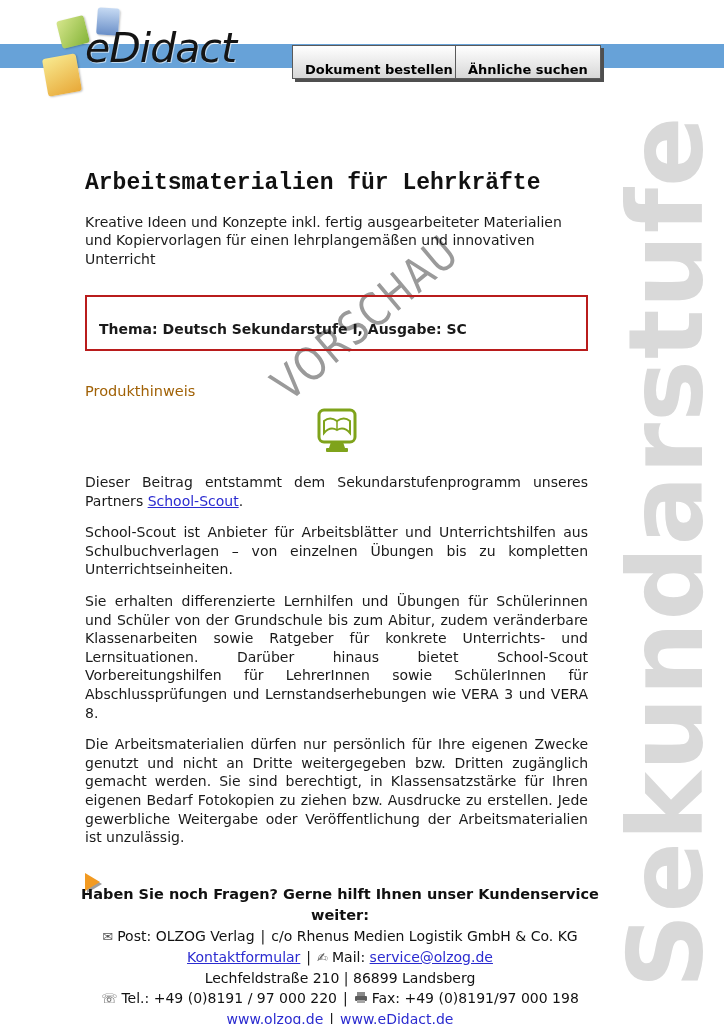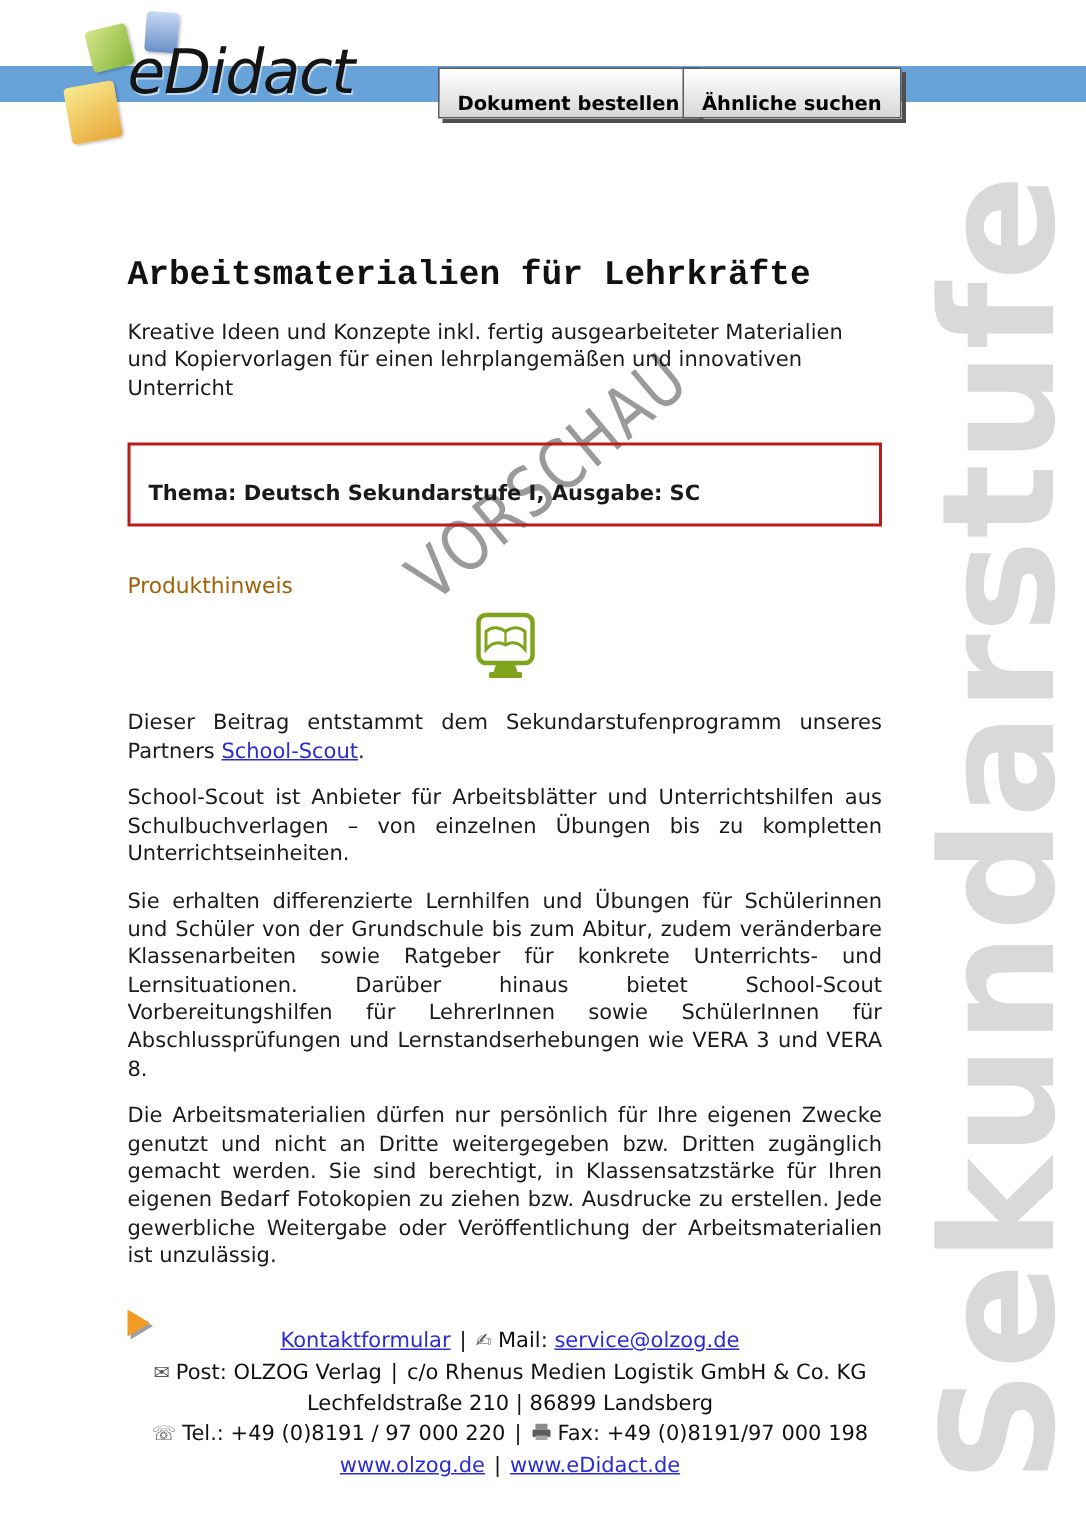--- a/index.html
+++ b/index.html
@@ -107,25 +107,26 @@
   <p class="body">Sie erhalten differenzierte Lernhilfen und Übungen für Schülerinnen und Schüler von der Grundschule bis zum Abitur, zudem veränderbare Klassenarbeiten sowie Ratgeber für konkrete Unterrichts- und Lernsituationen. Darüber hinaus bietet School-Scout Vorbereitungshilfen für LehrerInnen sowie SchülerInnen für Abschlussprüfungen und Lernstandserhebungen wie VERA 3 und VERA 8.</p>
 
   <p class="body">Die Arbeitsmaterialien dürfen nur persönlich für Ihre eigenen Zwecke genutzt und nicht an Dritte weitergegeben bzw. Dritten zugänglich gemacht werden. Sie sind berechtigt, in Klassensatzstärke für Ihren eigenen Bedarf Fotokopien zu ziehen bzw. Ausdrucke zu erstellen. Jede gewerbliche Weitergabe oder Veröffentlichung der Arbeitsmaterialien ist unzulässig.</p>
 
   <div class="note">
     <span class="arrow"></span>
   </div>
 </main>
 
 <footer class="footer">
+  <div class="f-head">Haben Sie noch Fragen? Gerne hilft Ihnen unser Kundenservice weiter:</div>
+  <div>
+    <span class="icon-sm">✉</span><span>Post: OLZOG Verlag</span><span class="sep">|</span><span>c/o Rhenus Medien Logistik GmbH &amp; Co. KG</span>
+  </div>
   <div>
     <a>Kontaktformular</a><span class="sep">|</span><span class="icon-sm">✍</span><span>Mail:</span> <a>service@olzog.de</a>
-  </div>
-  <div>
-    <span class="icon-sm">✉</span><span>Post: OLZOG Verlag</span><span class="sep">|</span><span>c/o Rhenus Medien Logistik GmbH &amp; Co. KG</span>
   </div>
   <div>Lechfeldstraße 210  |  86899 Landsberg</div>
   <div>
     <span class="icon-sm">☏</span><span>Tel.: +49 (0)8191 / 97 000 220</span><span class="sep">|</span><span class="fax-svg"><svg width="14" height="12" viewBox="0 0 14 12">
           <rect x="3" y="0" width="8" height="4" fill="#8a8a8a"></rect>
           <rect x="1" y="4" width="12" height="5" rx="1" fill="#5c5c5c"></rect>
           <rect x="3" y="8" width="8" height="3" fill="#a5a5a5"></rect>
         </svg></span><span>Fax: +49 (0)8191/97 000 198</span>
   </div>
   <div>

